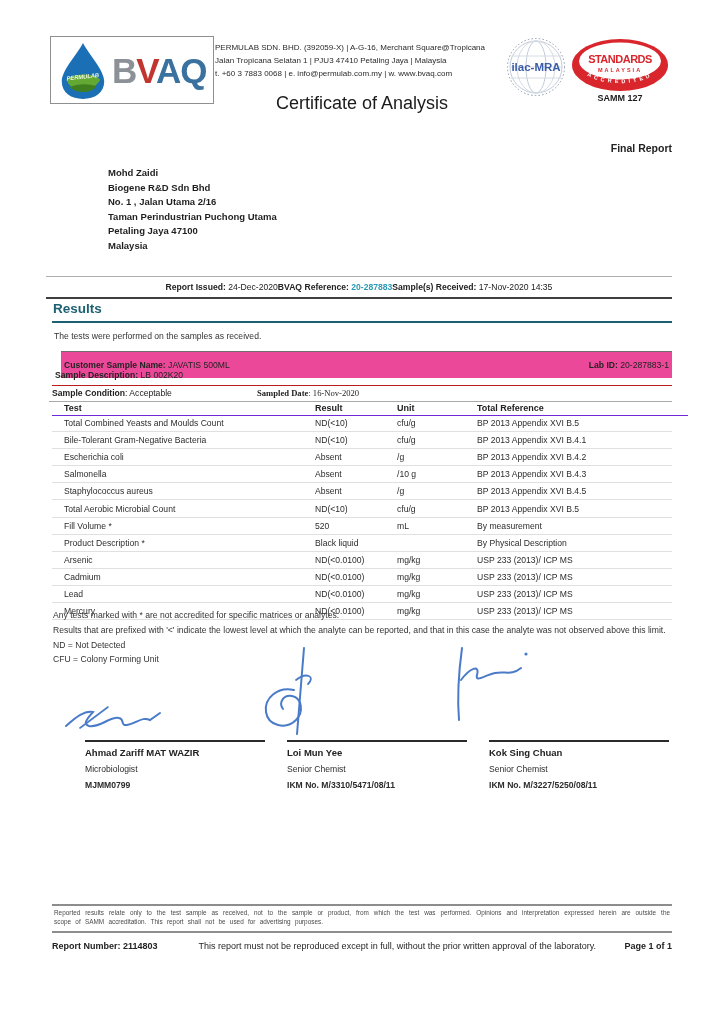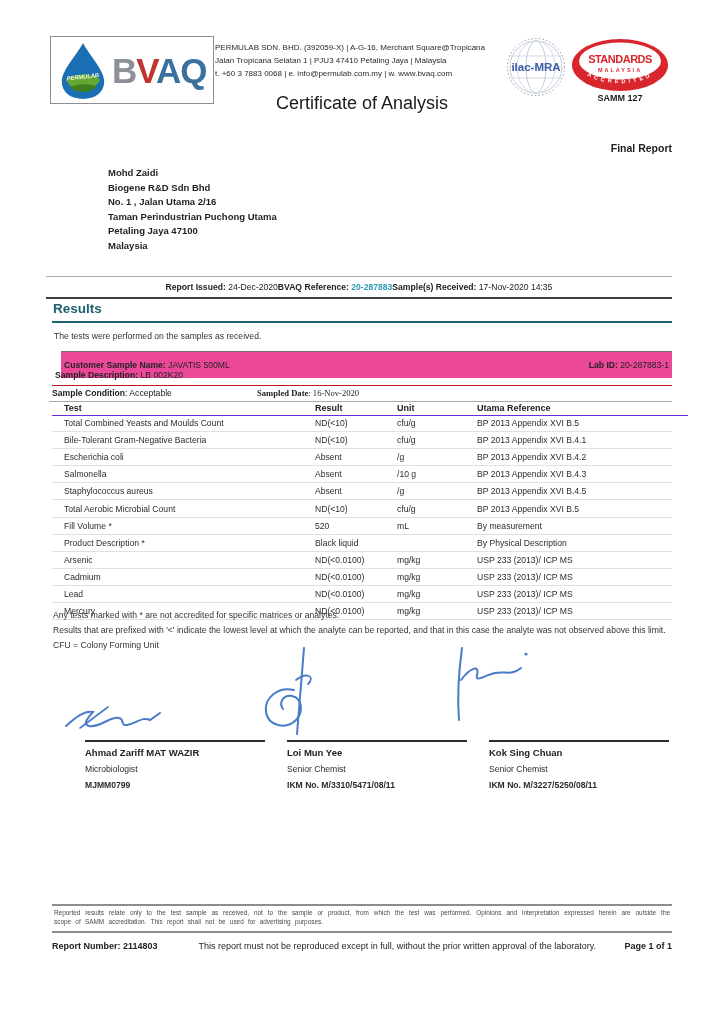--- a/index.html
+++ b/index.html
@@ -147,21 +147,21 @@
   </div>
   <div class="row-cond">
     <span class="cond-left"><span class="lbl">Sample Condition</span><span>: Acceptable</span></span>
     <span class="cond-date"><span class="lbl">Sampled Date</span><span>: 16-Nov-2020</span></span>
   </div>
 
   <div class="thead">
     <div class="c-test">Test</div>
     <div class="c-result">Result</div>
     <div class="c-unit">Unit</div>
-    <div class="c-method">Utama Reference</div>
+    <div class="c-method">Total Reference</div>
   </div>
   <div class="tbody">
       <div class="trow">
         <div class="c-test">Total Combined Yeasts and Moulds Count</div>
         <div class="c-result">ND(&lt;10)</div>
         <div class="c-unit">cfu/g</div>
         <div class="c-method">BP 2013 Appendix XVI B.5</div>
       </div>
       <div class="trow">
         <div class="c-test">Bile-Tolerant Gram-Negative Bacteria</div>
@@ -227,20 +227,21 @@
         <div class="c-test">Mercury</div>
         <div class="c-result">ND(&lt;0.0100)</div>
         <div class="c-unit">mg/kg</div>
         <div class="c-method">USP 233 (2013)/ ICP MS</div>
       </div>
     </div>
 
   <div class="notes">
       <div class="note-line">Any tests marked with * are not accredited for specific matrices or analytes.</div>
       <div class="note-line">Results that are prefixed with '&lt;' indicate the lowest level at which the analyte can be reported, and that in this case the analyte was not observed above this limit.</div>
+      <div class="note-line">ND = Not Detected</div>
       <div class="note-line">CFU = Colony Forming Unit</div>
     </div>
 
   <svg class="sig-ink" style="left:58px; top:696px;" width="115" height="44" viewBox="0 0 115 44">
     <path d="M8 30 C 18 21, 27 14, 35 16 C 30 22, 24 28, 31 30 C 42 32, 52 20, 61 22 C 67 23, 62 30, 69 29 C 78 28, 84 20, 92 24 L 102 17" fill="none" stroke="#4a7bc8" stroke-width="2" stroke-linecap="round"></path>
     <path d="M22 32 L 50 11" fill="none" stroke="#4a7bc8" stroke-width="1.6" stroke-linecap="round"></path>
   </svg>
   <svg class="sig-ink" style="left:252px; top:646px;" width="80" height="92" viewBox="0 0 80 92">
     <path d="M52 2 C 50 24, 48 50, 45 88" fill="none" stroke="#4a7bc8" stroke-width="2" stroke-linecap="round"></path>
     <path d="M42 44 C 26 40, 12 52, 14 66 C 16 80, 34 84, 44 74 C 52 66, 50 52, 40 50 C 32 48.5, 26 56, 31 63" fill="none" stroke="#4a7bc8" stroke-width="2" stroke-linecap="round"></path>

